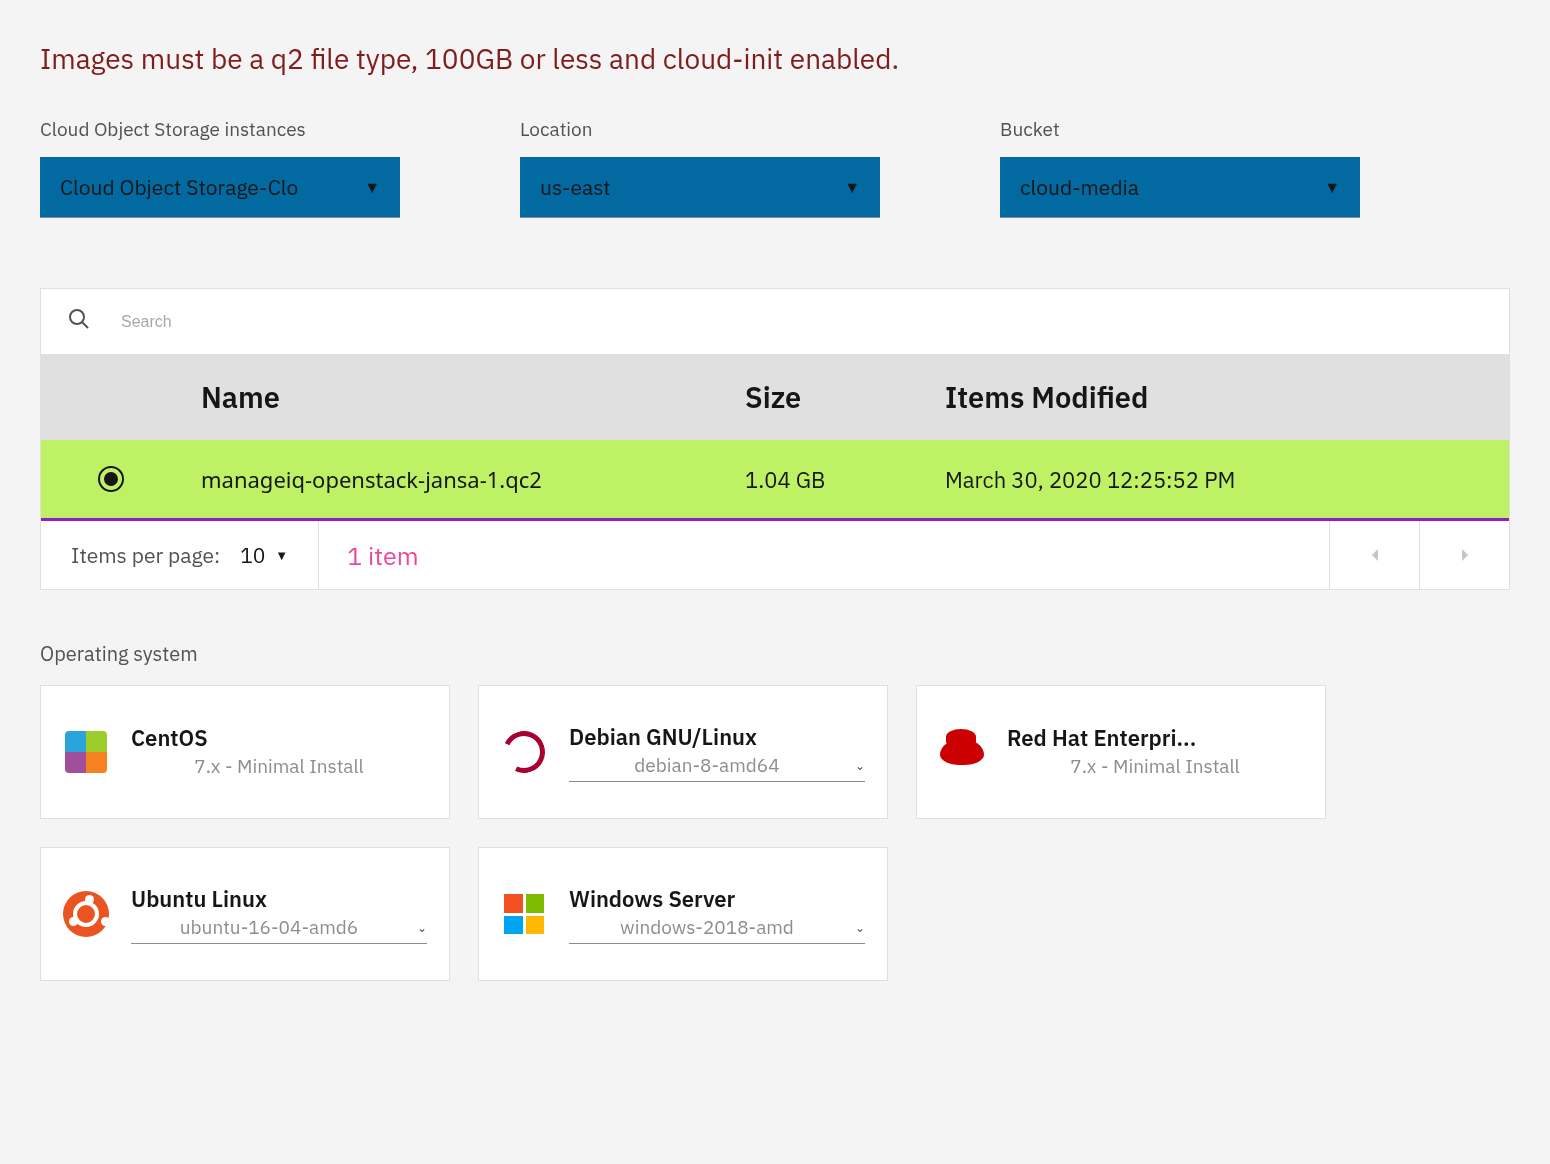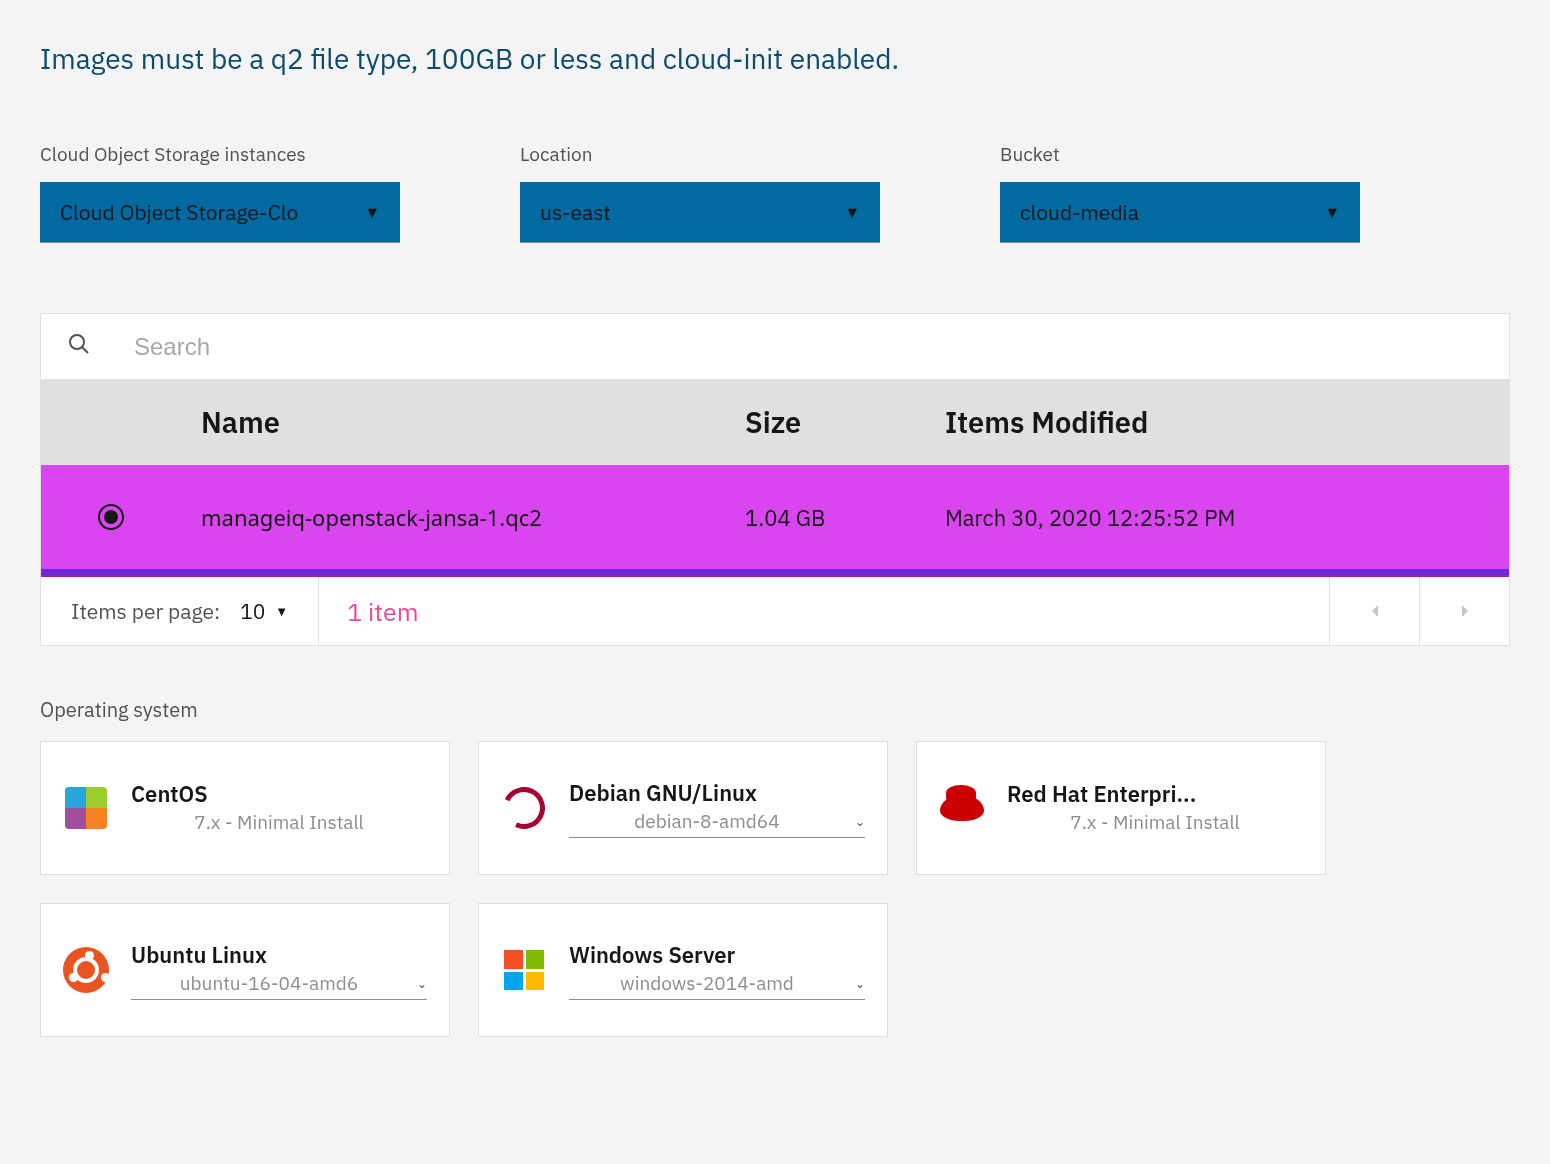--- a/index.html
+++ b/index.html
@@ -6,22 +6,22 @@
   body {
     font-family: "IBM Plex Sans", -apple-system, BlinkMacSystemFont, "Segoe UI", Helvetica, Arial, sans-serif;
     background: #f4f4f4;
     color: #161616;
     padding: 40px;
     font-size: 17px;
   }
   .intro {
     font-size: 28px;
     font-weight: 400;
-    color: #0c4a6e;
-    margin-bottom: 65px;
+    color: #7f1d1d;
+    margin-bottom: 40px;
   }
   .selectors {
     display: flex;
     gap: 120px;
     margin-bottom: 70px;
   }
   .selector-group { display: flex; flex-direction: column; }
   .selector-label {
     font-size: 19px;
     color: #525252;
@@ -48,44 +48,43 @@
   .search-row {
     display: flex;
     align-items: center;
     padding: 18px 26px;
     gap: 30px;
   }
   .search-icon svg { width: 24px; height: 24px; stroke: #525252; fill: none; stroke-width: 2; }
   .search-input {
     border: none;
     outline: none;
-    font-size: 24px;
+    font-size: 16px;
     color: #161616;
     width: 100%;
     background: transparent;
-    margin-left: 13px;
   }
   .search-input::placeholder { color: #a8a8a8; }
   .thead {
     display: grid;
     grid-template-columns: 140px 1fr 200px 1fr;
     background: #e0e0e0;
     padding: 24px 0;
     font-size: 29px;
     font-weight: 600;
   }
   .thead > div:nth-child(2){ padding-left: 20px;}
   .trow {
     display: grid;
     grid-template-columns: 140px 1fr 200px 1fr;
     align-items: center;
-    padding: 37px 0;
+    padding: 24px 0;
     font-size: 22px;
-    border-bottom: 6px solid #6d28d9;
-    background: #d946ef;
+    border-bottom: 1px solid #6d28d9;
+    background: #bef264;
   }
   .radio-cell { display:flex; justify-content:center; }
   .radio {
     width: 26px; height: 26px; border: 2px solid #161616; border-radius: 50%;
     display: flex; align-items: center; justify-content: center;
   }
   .radio .dot { width: 14px; height: 14px; background: #161616; border-radius: 50%; }
   .trow .name-cell { padding-left: 20px; font-family: ui-sans-serif, system-ui; }
   .pager {
     display: flex;
@@ -285,18 +284,18 @@
         <div class="ic-windows">
           <span></span>
           <span></span>
           <span></span>
           <span></span>
         </div>
       </div>
     <div class="os-text">
       <div class="os-name">Windows Server</div>
       <div class="os-sub-row ">
-        <div class="os-sub">windows-2014-amd</div>
+        <div class="os-sub">windows-2018-amd</div>
         <span class="mini-chev">⌄</span>
       </div>
     </div>
     </div>
   </div>
 
 </body></html>

